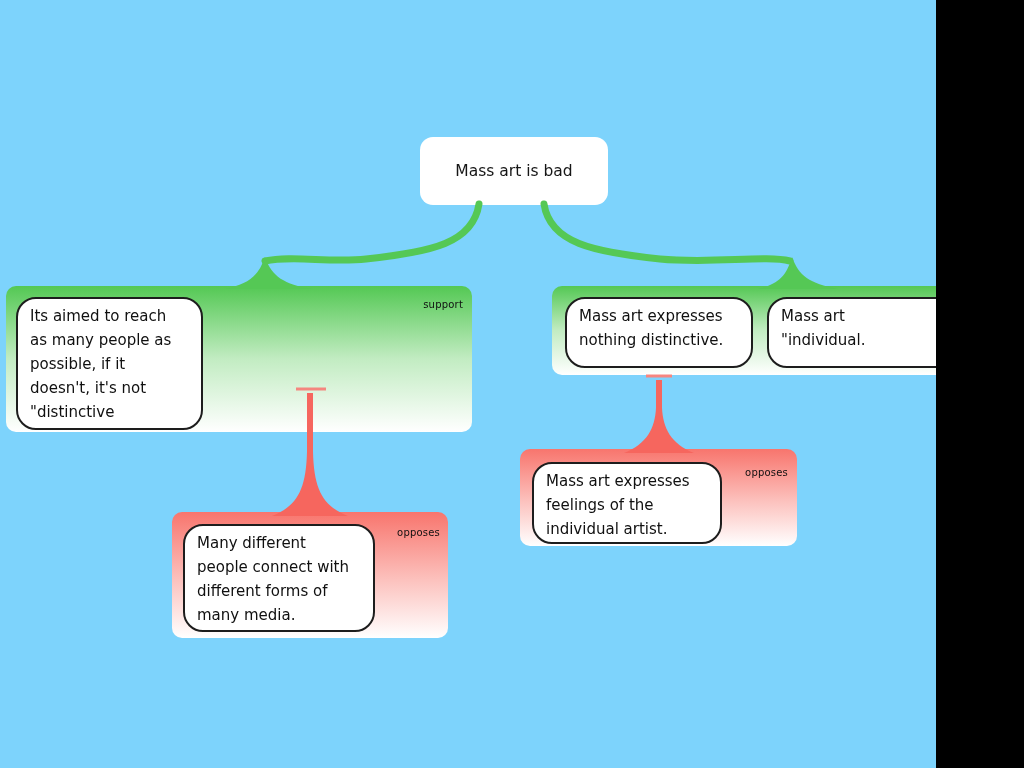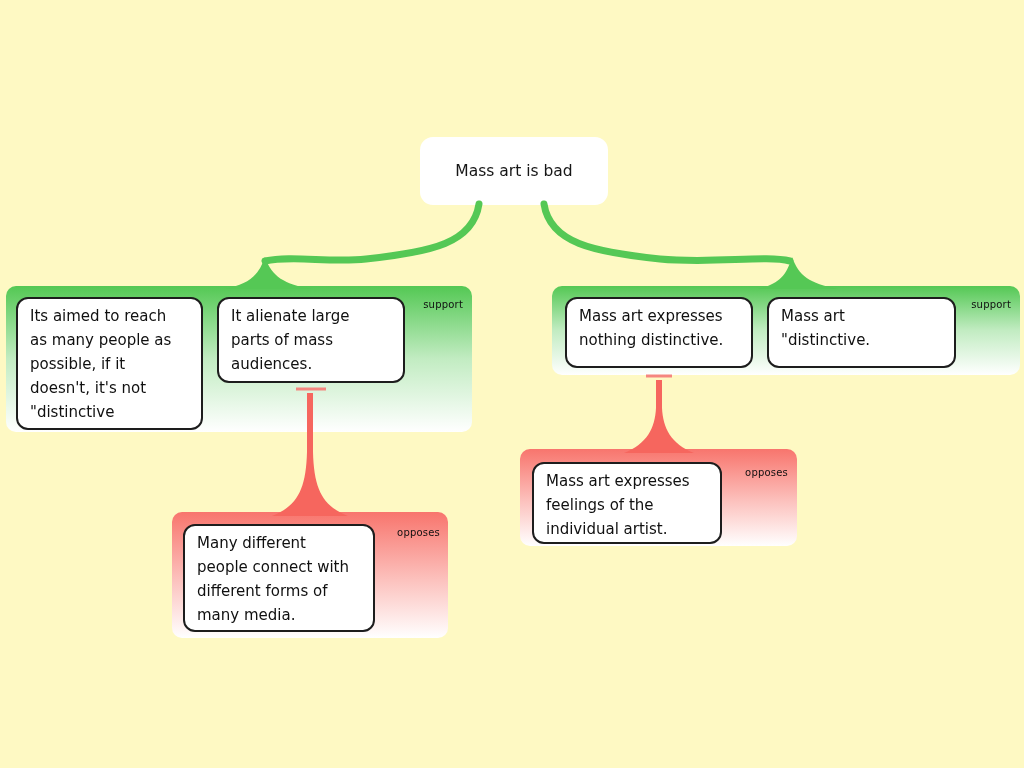--- a/index.html
+++ b/index.html
@@ -1,33 +1,33 @@
 <!DOCTYPE html>
 <html><head>
 <meta charset="utf-8">
 <style>
   html,body{margin:0;padding:0;background:#000;}
   #canvas{
-    position:relative;width:1024px;height:768px;background:#fef9c3;
+    position:relative;width:936px;height:768px;background:#7dd3fc;
     overflow:hidden;font-family:"DejaVu Sans",sans-serif;color:#111;
   }
   #connector-layer{position:absolute;left:0;top:0;z-index:2;pointer-events:none;}
   .node-root{
     position:absolute;left:420px;top:137px;width:188px;height:68px;z-index:1;
     background:#ffffff;border-radius:13px;
     display:flex;align-items:center;justify-content:center;
     font-size:15.5px;color:#161616;
   }
   .group{position:absolute;border-radius:10px;z-index:1;}
   .group.support{background:linear-gradient(180deg,#54c854 0%,#c2ecc2 50%,#ffffff 100%);}
   .group.oppose{background:linear-gradient(180deg,#f8756d 0%,#fcc3bf 55%,#ffffff 100%);}
   .group-label{position:absolute;font-size:10px;color:#101010;letter-spacing:0.2px;}
   .stmt{
     position:absolute;box-sizing:border-box;background:#ffffff;
-    border:2px solid #1d1d1d;border-radius:12px;
+    border:2px solid #1d1d1d;border-radius:20px;
     padding:5px 8px 0 12px;font-size:15px;line-height:24px;color:#101010;
     white-space:pre;overflow:visible;
   }
   
   #g0{left:6px;top:286px;width:466px;height:146px;}
   #g0 .s0{left:10px;top:11px;width:187px;height:133px;}
   #g0 .s1{left:211px;top:11px;width:188px;height:86px;}
   #g0 .group-label{top:13px;right:9px;}
   
   #g1{left:552px;top:286px;width:468px;height:89px;}
@@ -67,31 +67,28 @@
     <span>Mass art is bad</span>
   </div>
 
   <div class="group support" id="g0">
     <span class="group-label">support</span>
     <div class="stmt s0">Its aimed to reach
 as many people as
 possible, if it
 doesn't, it's not
 "distinctive</div>
-    <div class="stmt s1">It alienate large
-parts of mass
-audiences.</div>
   </div>
 
   <div class="group support" id="g1">
     <span class="group-label">support</span>
     <div class="stmt s0">Mass art expresses
 nothing distinctive.</div>
     <div class="stmt s1">Mass art
-"distinctive.</div>
+"individual.</div>
   </div>
 
   <div class="group oppose" id="g2">
     <span class="group-label">opposes</span>
     <div class="stmt s0">Many different
 people connect with
 different forms of
 many media.</div>
   </div>
 

